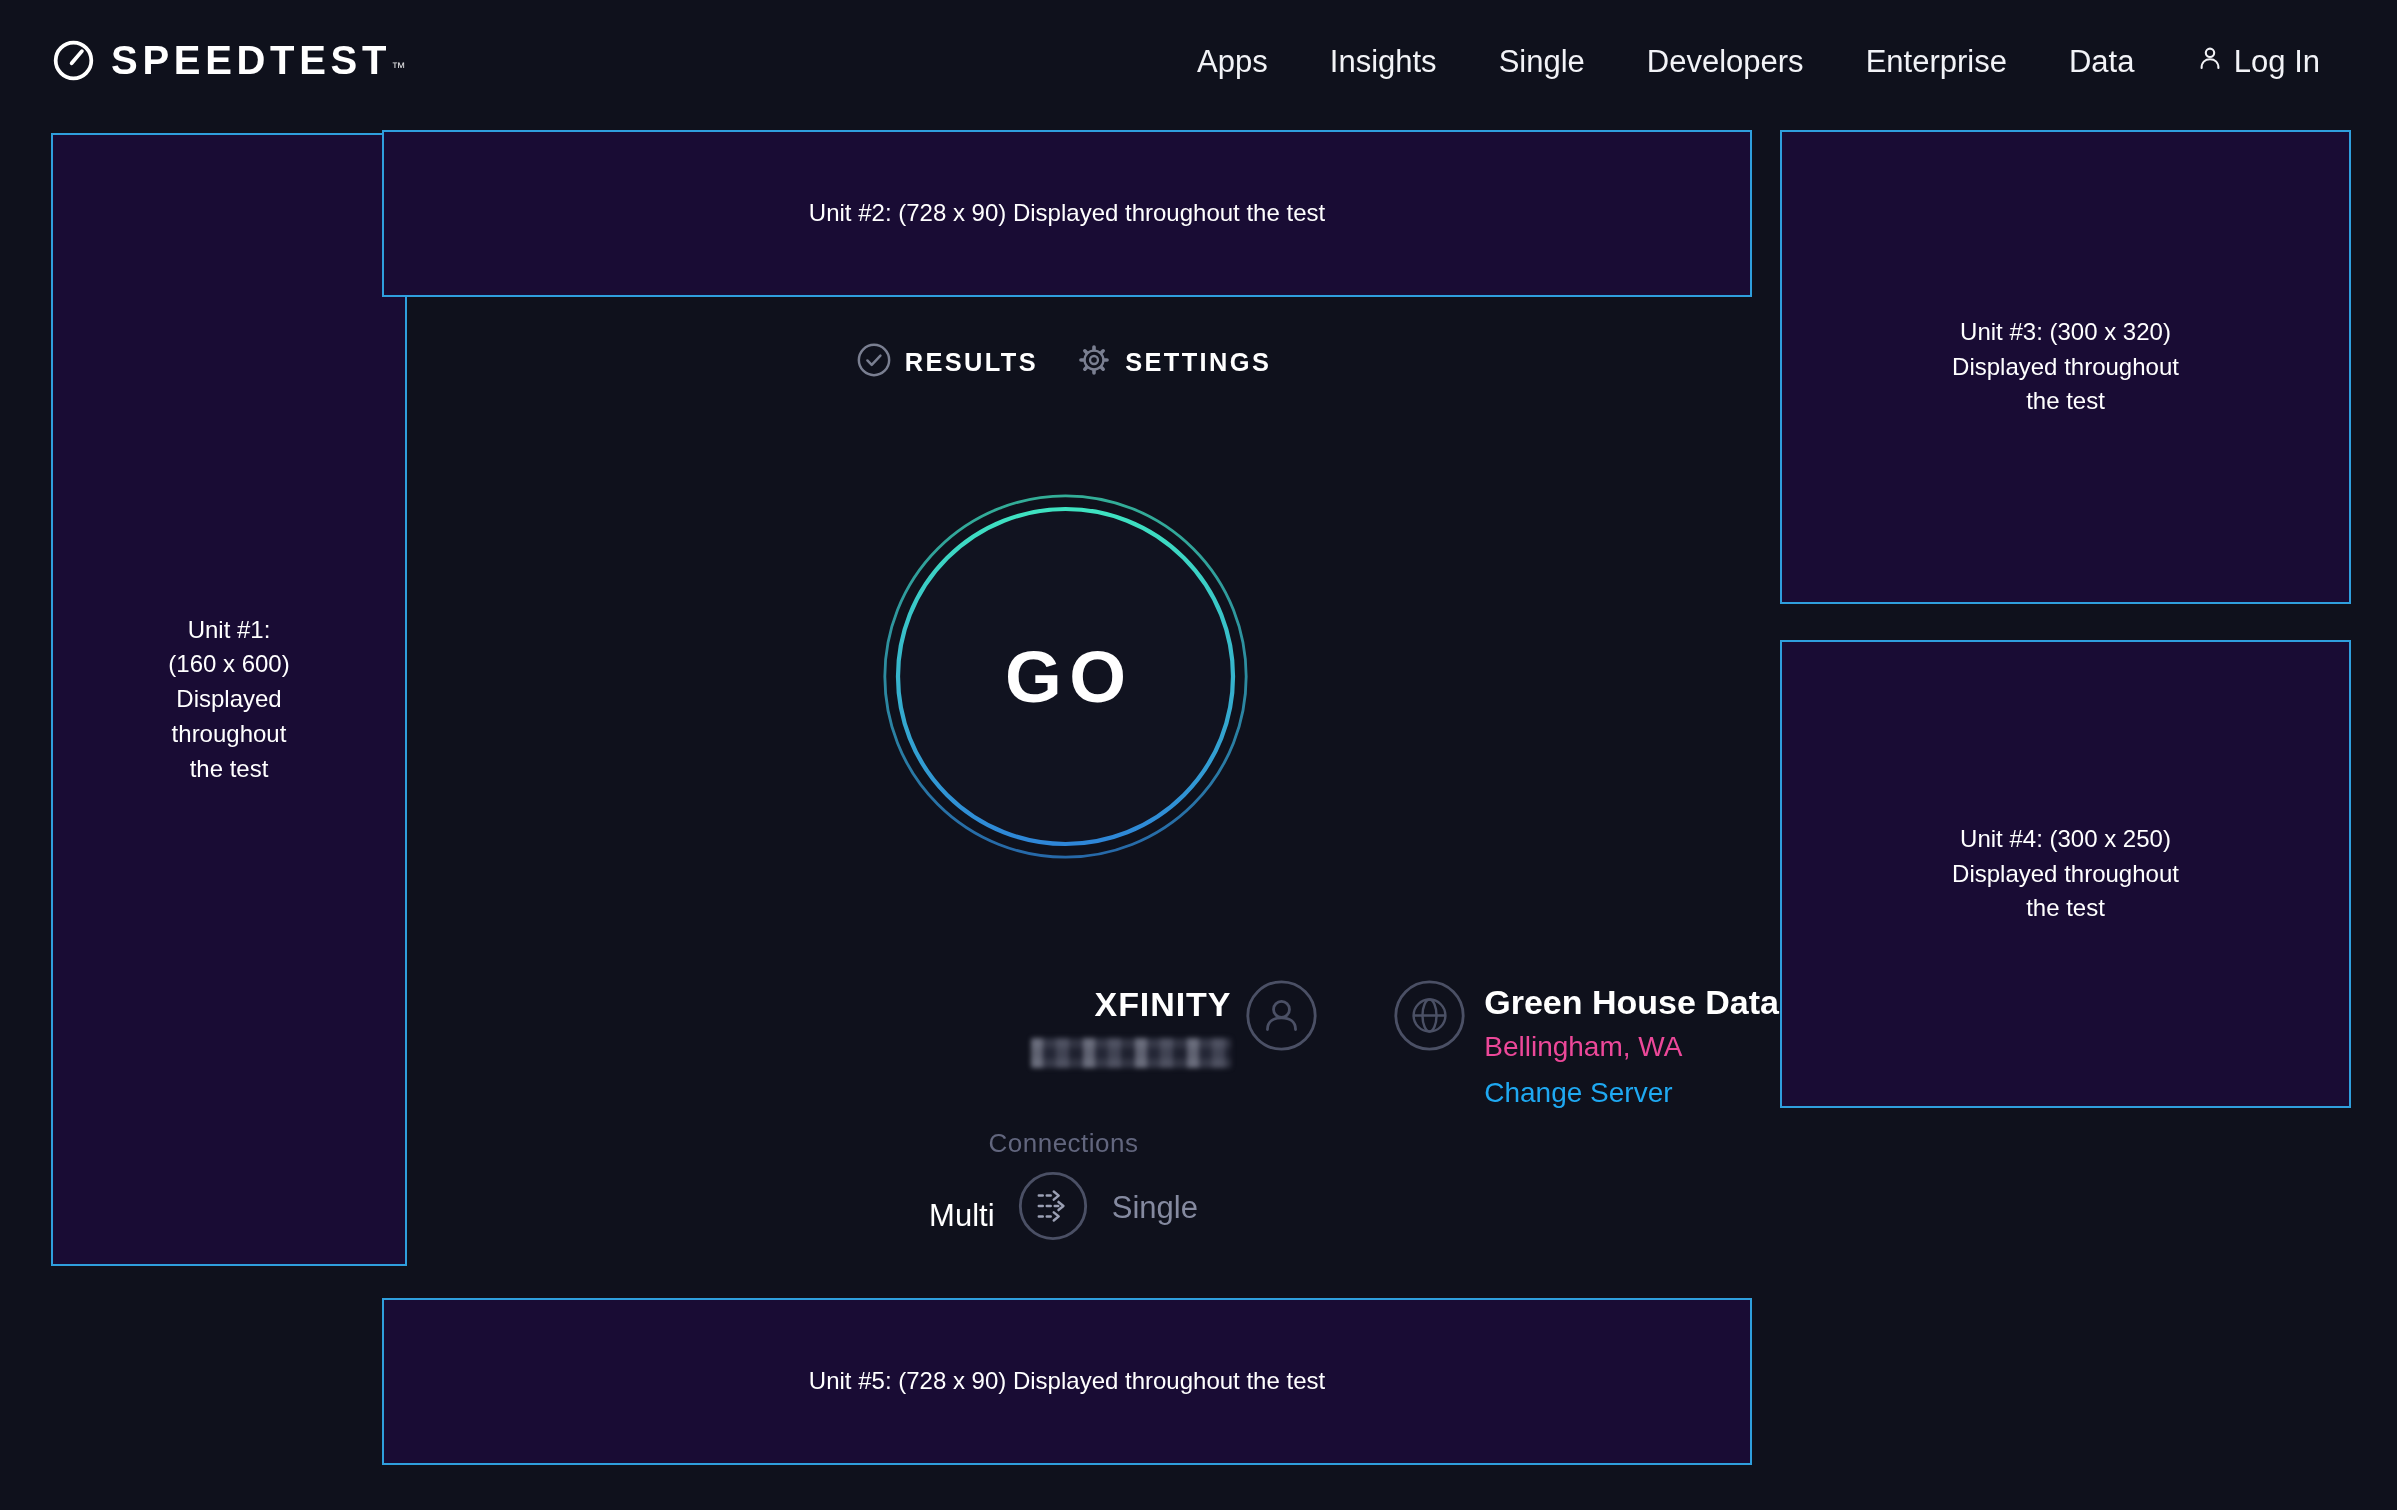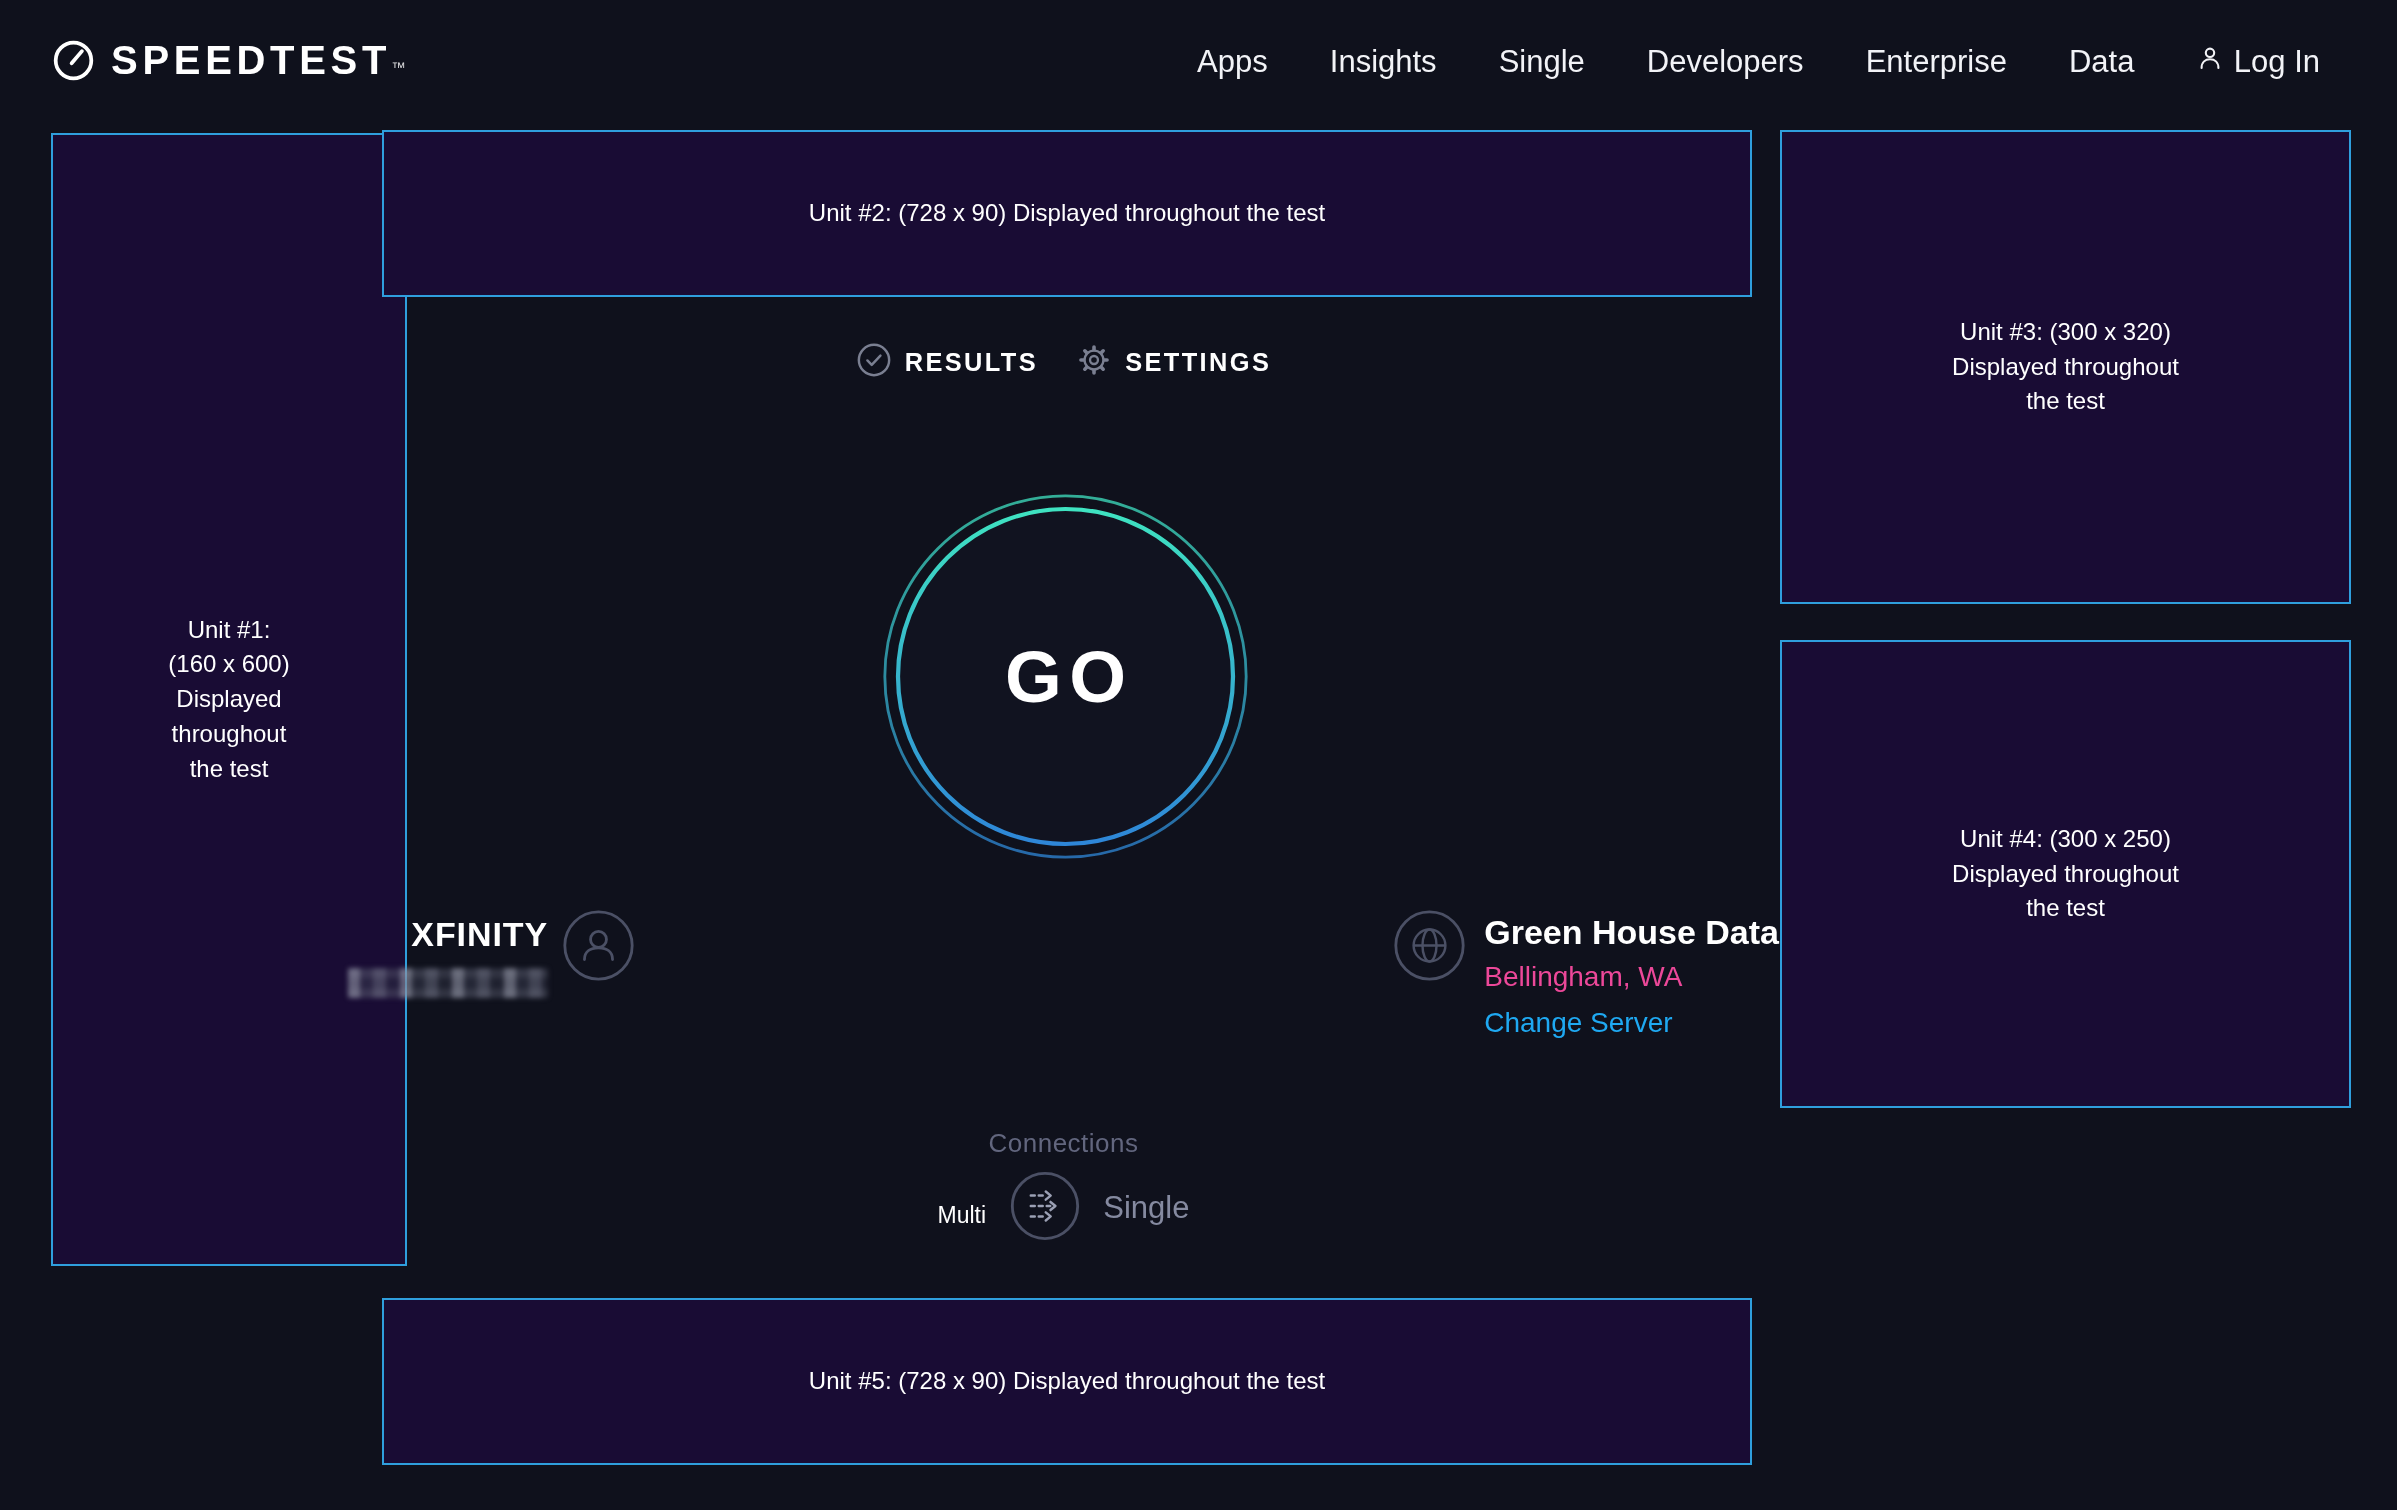--- a/index.html
+++ b/index.html
@@ -43,21 +43,21 @@
     font-size:25.4px;font-weight:bold;letter-spacing:2.4px;color:#ffffff;}
   
   .go-wrap{position:absolute;left:882px;top:493px;width:367px;height:367px;cursor:pointer;}
   .go-wrap svg{position:absolute;left:0;top:0;}
   .go-label{
     position:absolute;left:0;top:0;width:367px;height:367px;
     display:flex;align-items:center;justify-content:center;
     font-size:73px;font-weight:bold;letter-spacing:7.5px;color:#ffffff;padding-left:7.5px;box-sizing:border-box;
   }
   
-  .host-row{position:absolute;left:348px;top:909px;width:1431px;display:flex;justify-content:space-between;gap:75px;}
+  .host-row{position:absolute;left:348px;top:979px;width:1431px;display:flex;justify-content:flex-end;gap:75px;}
   .host-left{display:flex;gap:14px;}
   .host-left-text{text-align:right;padding-top:5.6px;}
   .isp-name{font-size:34px;font-weight:bold;color:#ffffff;letter-spacing:0.9px;}
   .redacted{
     margin-top:14px;margin-left:auto;width:200px;height:30px;border-radius:1.9px;
     background:
       repeating-linear-gradient(90deg, rgba(150,153,170,.55) 0 12.2px, rgba(62,65,84,.25) 12.2px 25.4px, rgba(110,113,132,.45) 25.4px 38px, rgba(40,42,60,.2) 38px 52px),
       repeating-linear-gradient(0deg, rgba(120,123,142,.35) 0 9.4px, rgba(60,63,82,.3) 9.4px 20px);
     filter:blur(2.4px);
   }
@@ -68,21 +68,21 @@
   .change-server{margin-top:14px;font-size:28px;color:#1fa9f2;cursor:pointer;}
   
   .connections-label{
     position:absolute;left:348px;top:1128px;width:1431px;text-align:center;
     font-size:26px;color:#62667e;letter-spacing:0.5px;
   }
   .toggle-row{
     position:absolute;left:348px;top:1168px;width:1431px;height:79px;
     display:flex;justify-content:center;align-items:center;gap:22.6px;
   }
-  .toggle-multi{font-size:23px;color:#ffffff;cursor:pointer;margin-top:16px;}
+  .toggle-multi{font-size:31px;color:#ffffff;cursor:pointer;margin-top:16px;}
   .toggle-single{font-size:31px;color:#858aa0;cursor:pointer;}
   .toggle-icon{cursor:pointer;display:block;}
 </style>
 </head>
 <body>
 
 <div class="header">
   <div class="logo">
     <span>
       <svg width="45" height="45" viewBox="0 0 48 48">

